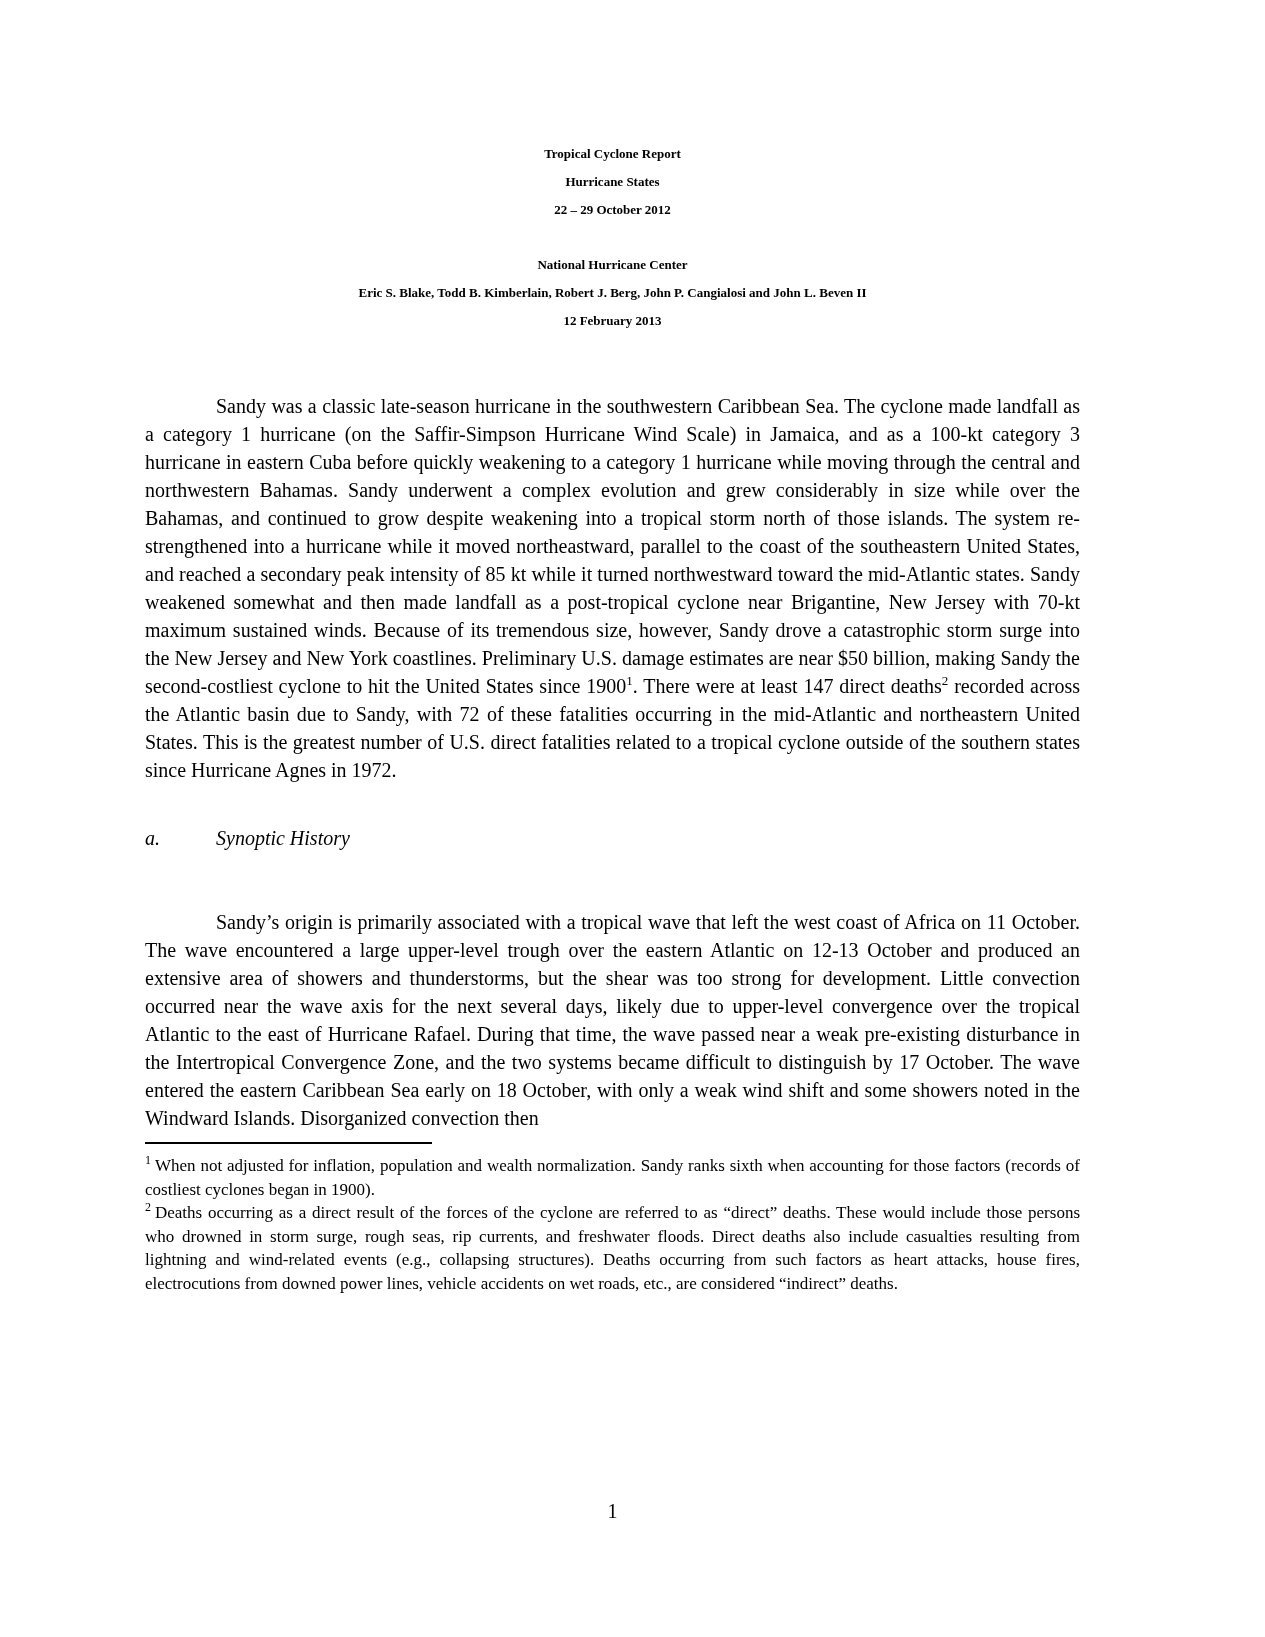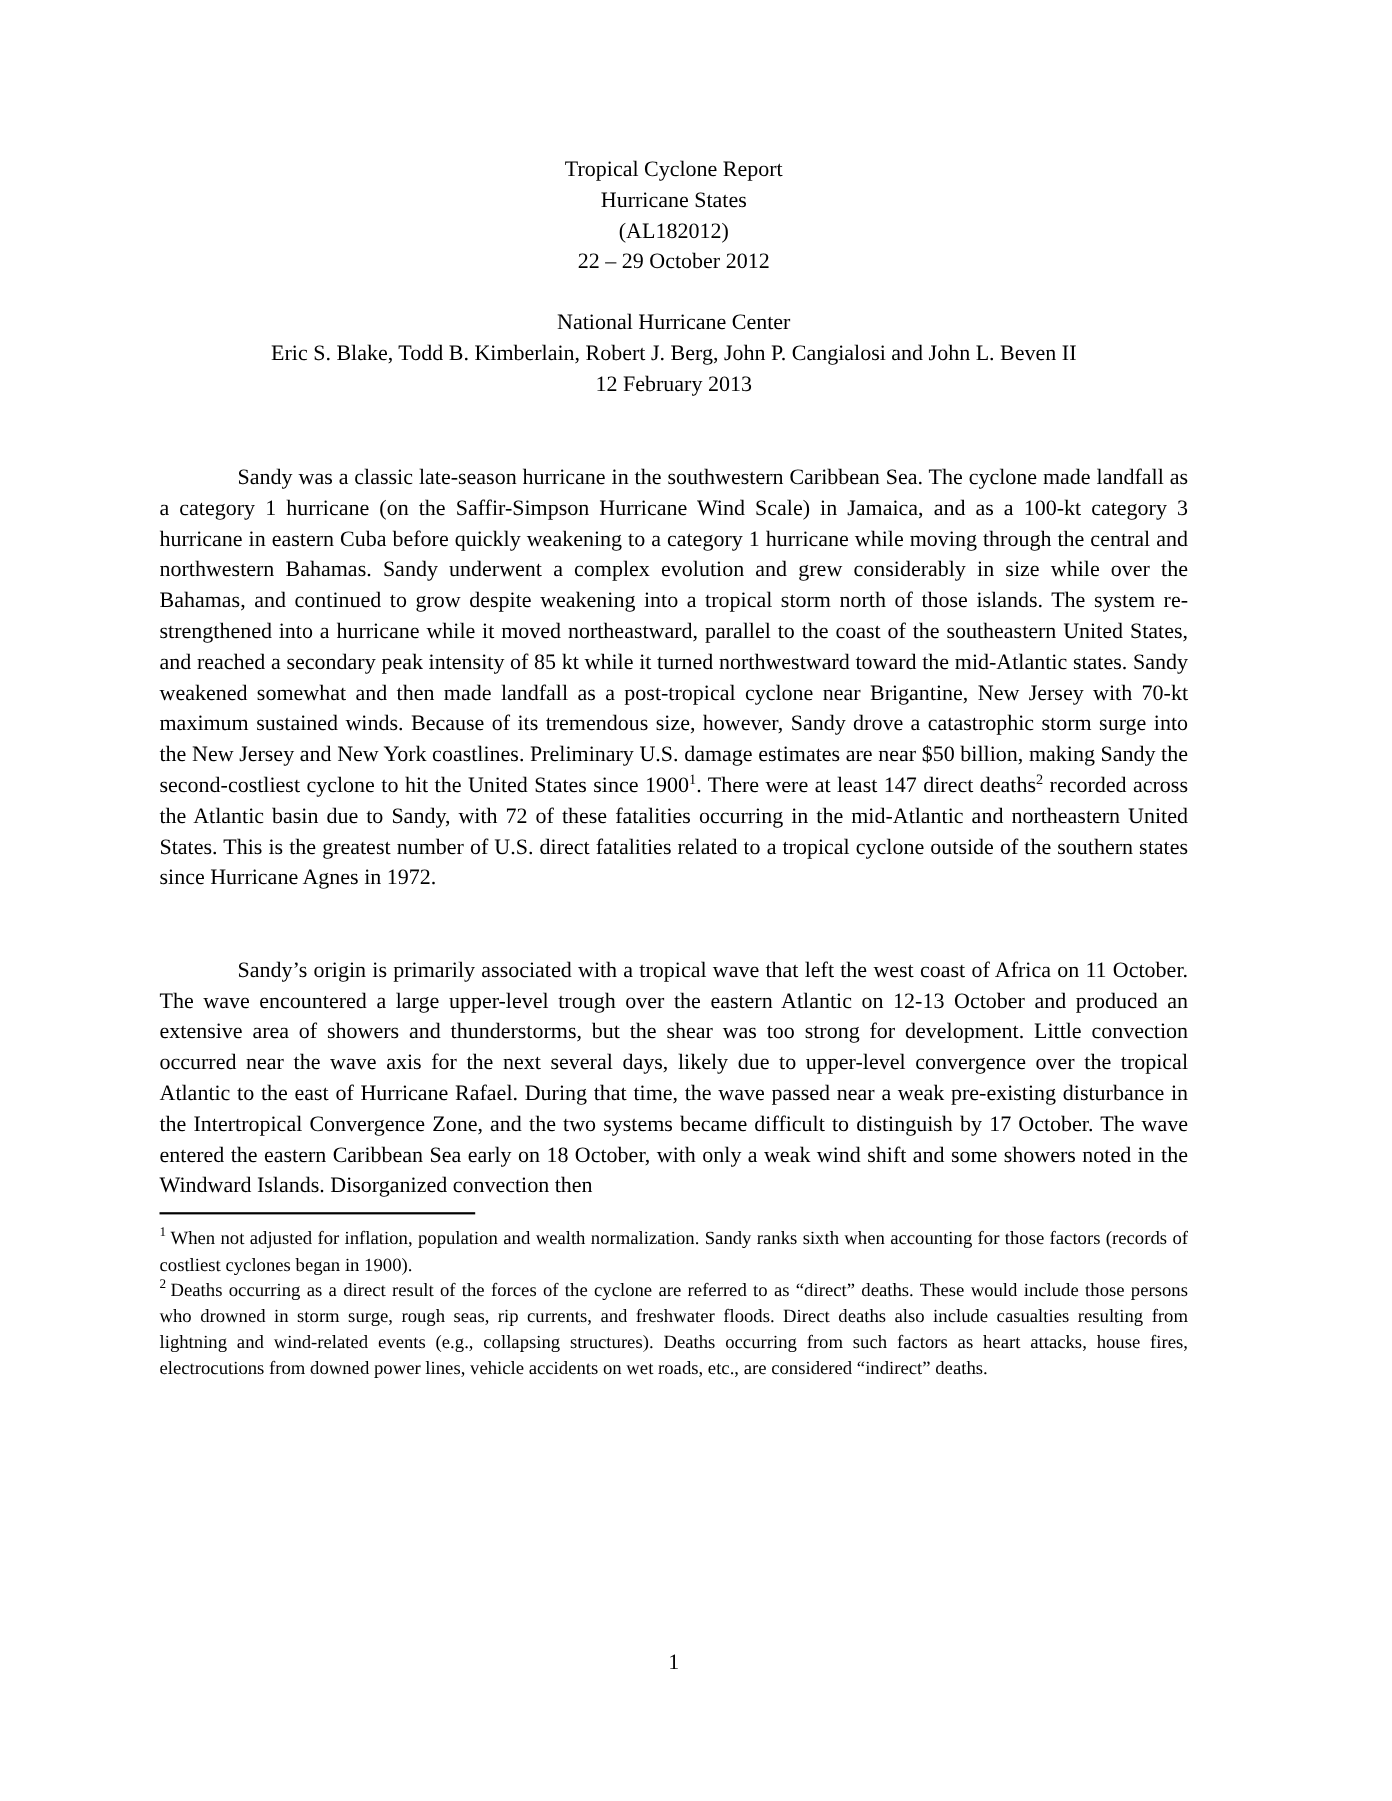--- a/index.html
+++ b/index.html
@@ -12,22 +12,23 @@
     color: #000000;
     overflow: hidden;
   }
   .page {
     position: absolute;
     inset: 0;
     padding: 140px 185px 0 145px;
   }
   .centered { text-align: center; }
   .txt {
-    font-size: 20px;
+    font-size: 13px;
     line-height: 28px;
+    font-weight: bold;
   }
   .authors-block { margin-top: 27px; }
   .para {
     font-size: 20px;
     line-height: 28px;
     text-align: justify;
     text-indent: 71px;
   }
   .abstract { margin-top: 57px; }
   .section-heading {
@@ -76,32 +77,34 @@
   }
 </style>
 </head>
 <body>
 
 <div class="page">
 
   <div class="title-block centered txt">
     <div>Tropical Cyclone Report</div>
     <div>Hurricane States</div>
-    <div>(AL182012)</div>
     <div>22 – 29 October 2012</div>
   </div>
 
   <div class="authors-block centered txt">
     <div>National Hurricane Center</div>
     <div>Eric S. Blake, Todd B. Kimberlain, Robert J. Berg, John P. Cangialosi and John L. Beven II</div>
     <div>12 February 2013</div>
   </div>
 
   <p class="para abstract"><span>Sandy was a classic late-season hurricane in the southwestern Caribbean Sea.  The cyclone made landfall as a category 1 hurricane (on the Saffir-Simpson Hurricane Wind Scale) in Jamaica, and as a 100-kt category 3 hurricane in eastern Cuba before quickly weakening to a category 1 hurricane while moving through the central and northwestern Bahamas.  Sandy underwent a complex evolution and grew considerably in size while over the Bahamas, and continued to grow despite weakening into a tropical storm north of those islands.  The system re-strengthened into a hurricane while it moved northeastward, parallel to the coast of the southeastern United States, and reached a secondary peak intensity of 85 kt while it turned northwestward toward the mid-Atlantic states.  Sandy weakened somewhat and then made landfall as a post-tropical cyclone near Brigantine, New Jersey with 70-kt maximum sustained winds.  Because of its tremendous size, however, Sandy drove a catastrophic storm surge into the New Jersey and New York coastlines.   Preliminary U.S. damage estimates are near $50 billion, making Sandy the second-costliest cyclone to hit the United States since 1900</span><sup class="fn-ref">1</sup><span>. There were at least 147 direct deaths</span><sup class="fn-ref">2</sup><span> recorded across the Atlantic basin due to Sandy, with 72 of these fatalities occurring in the mid-Atlantic and northeastern United States.  This is the greatest number of U.S. direct fatalities related to a tropical cyclone outside of the southern states since Hurricane Agnes in 1972.</span></p>
 
+  <div class="section-heading">
+    <span class="section-label">a.</span><span>Synoptic History</span>
+  </div>
 
   <p class="para para2">Sandy’s origin is primarily associated with a tropical wave that left the west coast of Africa on 11 October.  The wave encountered a large upper-level trough over the eastern Atlantic on 12-13 October and produced an extensive area of showers and thunderstorms, but the shear was too strong for development.  Little convection occurred near the wave axis for the next several days, likely due to upper-level convergence over the tropical Atlantic to the east of Hurricane Rafael. During that time, the wave passed near a weak pre-existing disturbance in the Intertropical Convergence Zone, and the two systems became difficult to distinguish by 17 October.  The wave entered the eastern Caribbean Sea early on 18 October, with only a weak wind shift and some showers noted in the Windward Islands.  Disorganized convection then</p>
 
   <hr class="footnote-rule">
 
   <div class="footnotes">
     <div class="footnote"><sup>1</sup><span>When not adjusted for inflation, population and wealth normalization.  Sandy ranks sixth when accounting for those factors (records of costliest cyclones began in 1900).</span></div>
     <div class="footnote"><sup>2</sup><span>Deaths occurring as a direct result of the forces of the cyclone are referred to as “direct” deaths.  These would include those persons who drowned in storm surge, rough seas, rip currents, and freshwater floods.  Direct deaths also include casualties resulting from lightning and wind-related events (e.g., collapsing structures).  Deaths occurring from such factors as heart attacks, house fires, electrocutions from downed power lines, vehicle accidents on wet roads, etc., are considered “indirect” deaths.</span></div>
   </div>
 

